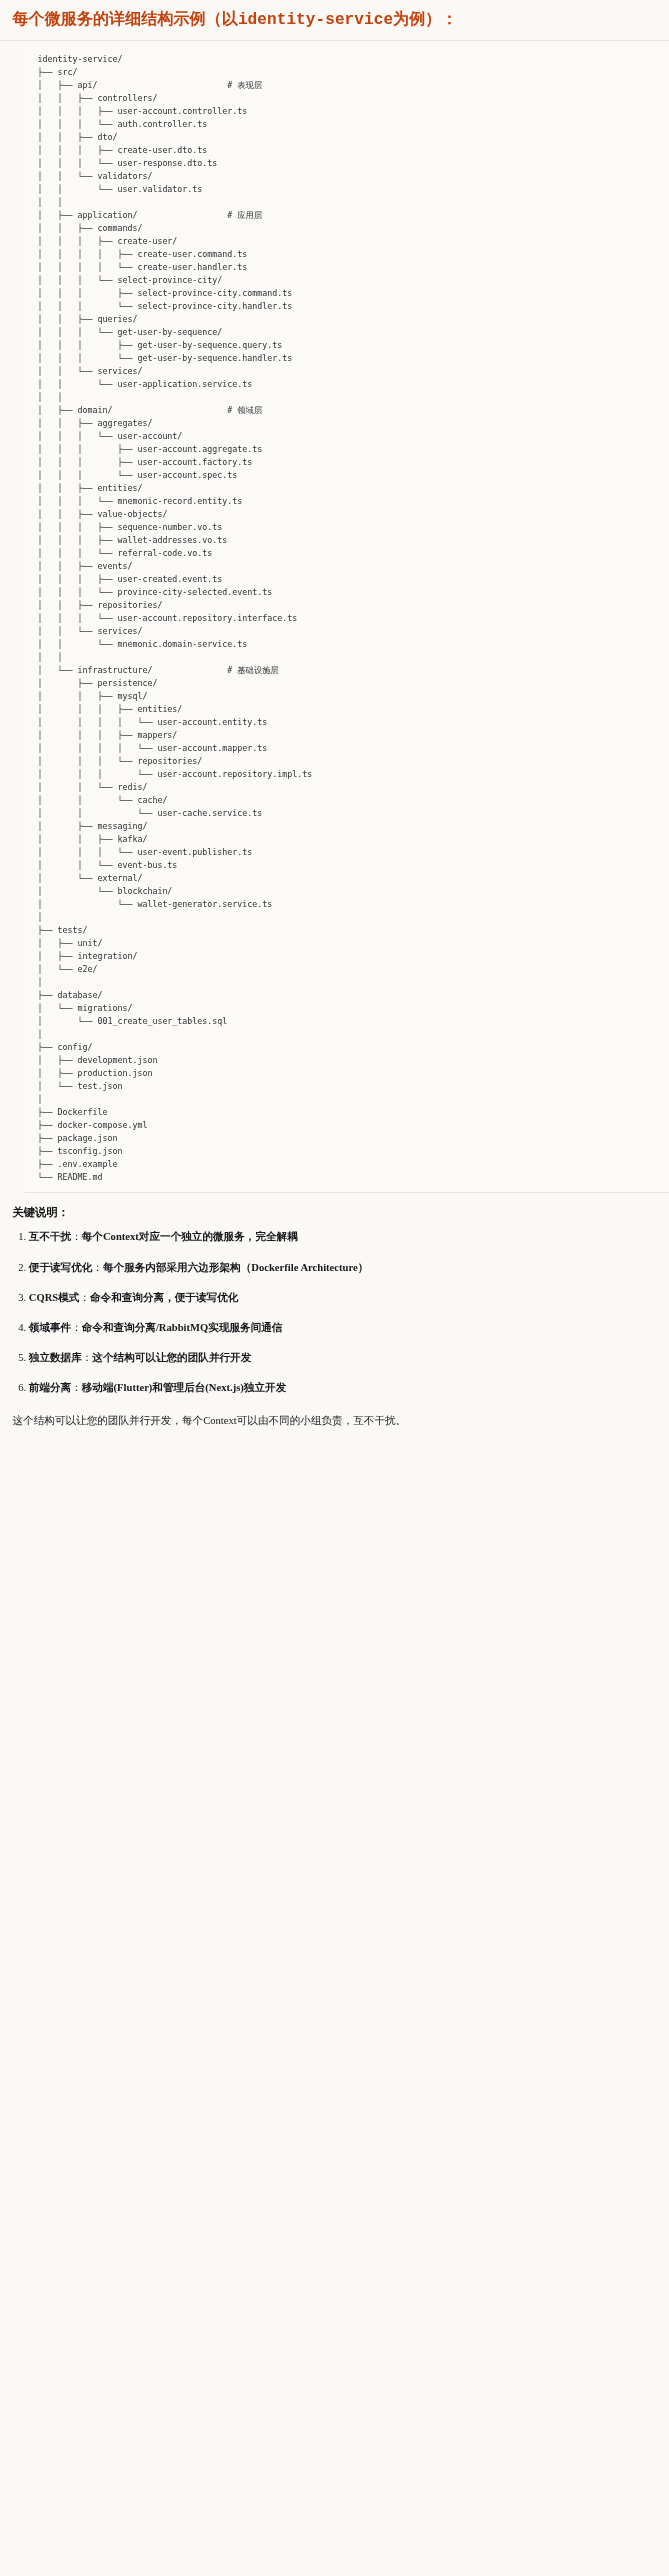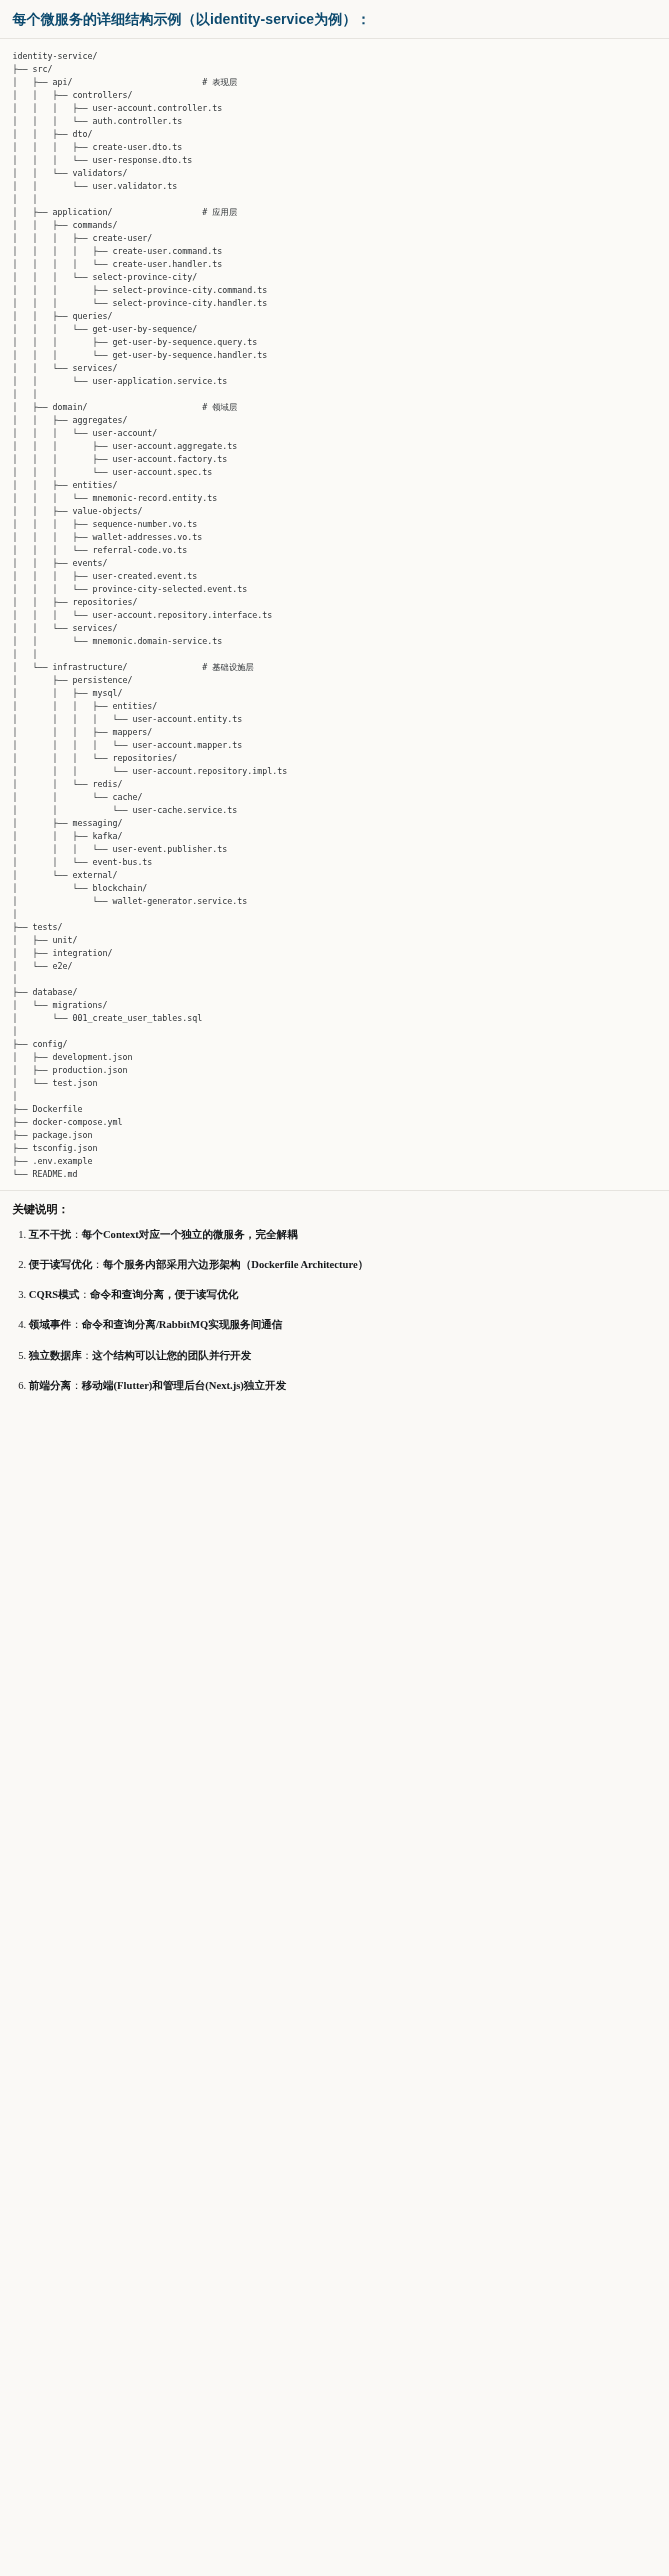--- a/index.html
+++ b/index.html
@@ -19,33 +19,34 @@
     box-sizing: border-box;
     background: #faf9f6;
   }
 
   
   .heading-block {
     padding: 10px 12.5px 8.8px 12.5px;
     border-bottom: 0.6px solid #e6e4df;
   }
   .heading {
-    font-family: Liberation Sans, sans-serif;
-    font-weight: bold;
-    font-size: 14px;
+    font-family: Liberation Mono, monospace;
+    font-weight: bold;
+    font-size: 16px;
     line-height: 1.35;
     letter-spacing: 0.1px;
-    color: #0c4a6e;
+    color: #c2410c;
   }
 
   
   .code-block {
     padding: 11.3px 12.5px 8.8px 12.5px;
     border-bottom: 0.6px solid #e6e4df;
     background: #fbfaf7;
+    margin-left: 25px;
   }
   pre.tree {
     margin: 0;
     font-family: "DejaVu Sans Mono", "Liberation Mono", monospace;
     font-size: 8.3px;
     line-height: 13px;
     color: #2b2f33;
     white-space: pre;
     tab-size: 4;
     overflow: visible;
@@ -207,16 +208,17 @@
       <li>
         <span class="note-term">领域事件</span><span class="note-sep">：</span><span class="note-desc">命令和查询分离/RabbitMQ实现服务间通信</span>
       </li>
       <li>
         <span class="note-term">独立数据库</span><span class="note-sep">：</span><span class="note-desc">这个结构可以让您的团队并行开发</span>
       </li>
       <li>
         <span class="note-term">前端分离</span><span class="note-sep">：</span><span class="note-desc">移动端(Flutter)和管理后台(Next.js)独立开发</span>
       </li>
     </ol>
+    <div class="closing">这个结构可以让您的团队并行开发，每个Context可以由不同的小组负责，互不干扰。</div>
   </div>
 
 </div>
 
 
 </body></html>

